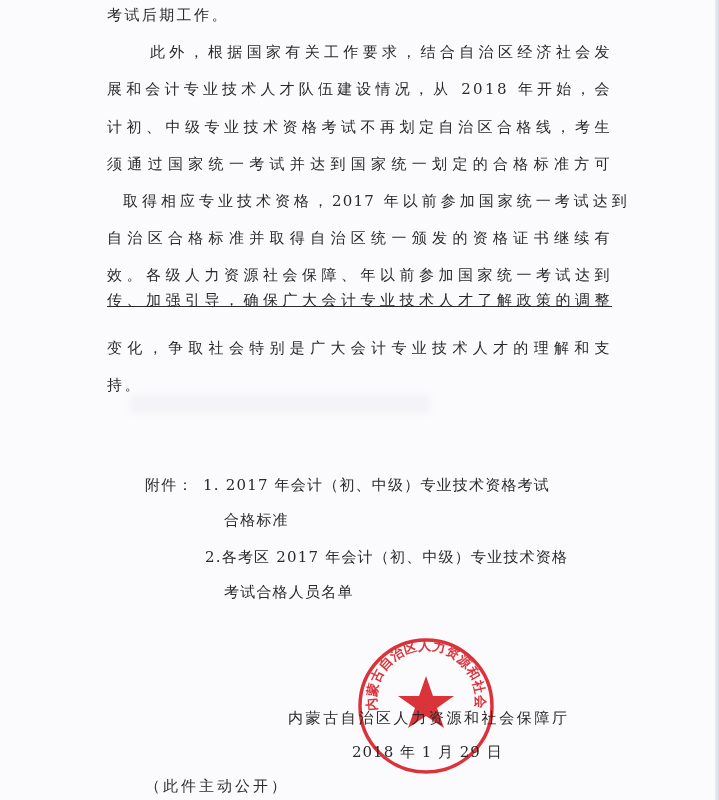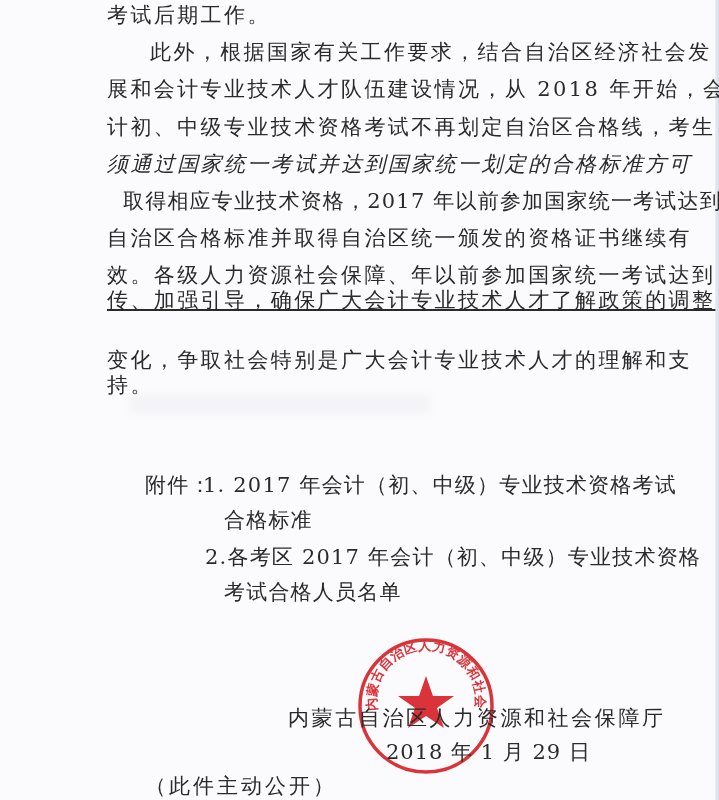--- a/index.html
+++ b/index.html
@@ -9,33 +9,33 @@
     position: relative;
     font-family: "DejaVu Serif", "Liberation Serif", serif;
     color: #2a2a2a;
   }
   .page-edge {
     position: absolute; top: 0; right: 0; width: 4px; height: 800px;
     background: linear-gradient(to right, #eceef2, #d8dbe2);
   }
   .line {
     position: absolute;
-    font-size: 21px;
+    font-size: 15px;
     line-height: 28px;
     white-space: nowrap;
     letter-spacing: 2.4px;
   }
   .body-line { left: 107px; width: 505px; text-align: justify; text-align-last: justify; }
   .last-line { left: 107px; }
   .indent { left: 150px; width: 462px; text-align: justify; text-align-last: justify; }
   .att { left: 145px; letter-spacing: 1.2px; }
   .att2 { left: 205px; letter-spacing: 1.2px; }
   .att-cont { left: 224px; letter-spacing: 1.2px; }
   .sig { left: 288px; letter-spacing: 2.6px; }
-  .date { left: 386px; letter-spacing: 1px; text-align: right; }
+  .date { left: 352px; letter-spacing: 1px; text-align: right; }
   .note { left: 145px; letter-spacing: 3px; }
   .faint-bleed {
     position: absolute; left: 130px; top: 395px; width: 300px; height: 18px;
     background: rgba(180,180,200,0.10); filter: blur(4px);
   }
   .seal {
     position: absolute; left: 356px; top: 636px; width: 140px; height: 140px;
     opacity: 0.92;
   }
 </style>
@@ -43,26 +43,26 @@
 <body>
 
 <div class="page-edge"></div>
 <div class="faint-bleed"></div>
 
 <div class="line last-line" style="top:1px;">考试后期工作。</div>
 
 <div class="line indent" style="top:38px;">此外，根据国家有关工作要求，结合自治区经济社会发</div>
 <div class="line body-line" style="top:75px;">展和会计专业技术人才队伍建设情况，从 2018 年开始，会</div>
 <div class="line body-line" style="top:113px;">计初、中级专业技术资格考试不再划定自治区合格线，考生</div>
-<div class="line body-line" style="top:150px;font-style:italic;">须通过国家统一考试并达到国家统一划定的合格标准方可</div>
+<div class="line body-line" style="top:150px;">须通过国家统一考试并达到国家统一划定的合格标准方可</div>
 <div class="line body-line" style="top:187px;letter-spacing:1.2px;margin-left:16px;">取得相应专业技术资格，2017 年以前参加国家统一考试达到</div>
 <div class="line body-line" style="top:224px;">自治区合格标准并取得自治区统一颁发的资格证书继续有</div>
 <div class="line body-line" style="top:261px;">效。各级人力资源社会保障、年以前参加国家统一考试达到</div>
 <div class="line body-line" style="top:286px;text-decoration:underline;">传、加强引导，确保广大会计专业技术人才了解政策的调整</div>
-<div class="line body-line" style="top:334px;margin-top:12px;">变化，争取社会特别是广大会计专业技术人才的理解和支</div>
+<div class="line body-line" style="top:334px;">变化，争取社会特别是广大会计专业技术人才的理解和支</div>
 <div class="line last-line" style="top:371px;">持。</div>
 
 <div>
   <div class="line att" style="top:471px;">附件：</div>
   <div class="line" style="top:471px;left:203px;letter-spacing:1.2px;">1. 2017 年会计（初、中级）专业技术资格考试</div>
   <div class="line att-cont" style="top:506px;">合格标准</div>
   <div class="line att2" style="top:543px;text-align:center;">2.各考区 2017 年会计（初、中级）专业技术资格</div>
   <div class="line att-cont" style="top:578px;">考试合格人员名单</div>
 </div>
 

